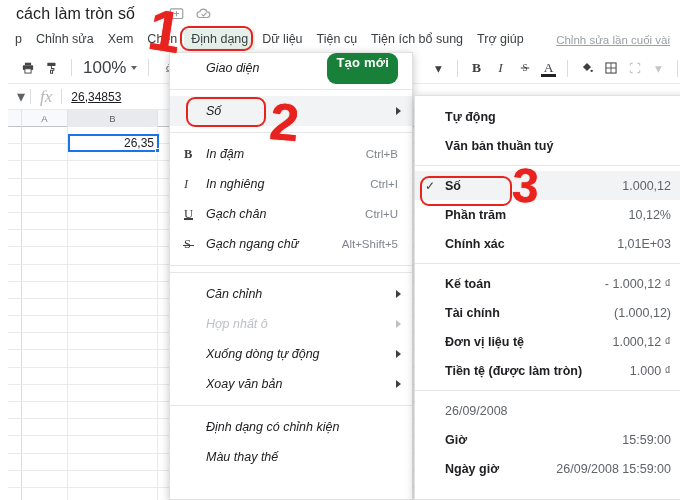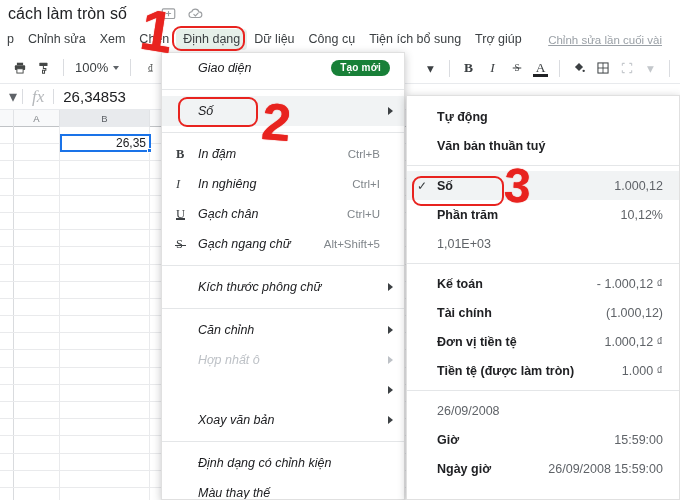--- a/index.html
+++ b/index.html
@@ -6,20 +6,21 @@
   html, body {
     width: 680px; height: 500px;
     font-family: "Liberation Sans", sans-serif;
     background: #ffffff;
     overflow: hidden;
   }
   #app {
     position: relative;
     width: 555px; height: 500px;
     background: #000000;
+    margin-left: 8px;
   }
 
   
   .titlebar {
     position: absolute; left: 0; top: 0; width: 680px; height: 27px;
     background: #ffffff;
     display: flex; align-items: center;
   }
   .doc-title {
     font-size: 16px; color: #202124; padding-left: 8px;
@@ -51,21 +52,21 @@
     border-bottom: 1px solid #e8eaed;
   }
   .tb-left { display: flex; align-items: center; padding-left: 9px; gap: 2px; }
   .tb-btn {
     width: 22px; height: 22px; display: flex; align-items: center;
     justify-content: center; color: #444746; border-radius: 3px;
   }
   .tb-sep { width: 1px; height: 17px; background: #dadce0; margin: 0 6px; }
   .zoom-box {
     display: flex; align-items: center; gap: 5px;
-    font-size: 13px; color: #3c4043; padding: 0 3px;
+    font-size: 17px; color: #3c4043; padding: 0 3px;
   }
   .caret-dn {
     width: 0; height: 0; border-left: 3.5px solid transparent;
     border-right: 3.5px solid transparent; border-top: 4px solid #5f6368;
   }
   .tb-right {
     position: absolute; right: 4px; top: 0; height: 32px;
     display: flex; align-items: center; gap: 1px;
   }
   .fmt-btn {
@@ -87,21 +88,21 @@
     display: flex; align-items: center; background: #fff;
     border-bottom: 1px solid #e8eaed;
   }
   .namebox {
     width: 22px; display: flex; justify-content: flex-end;
     padding-right: 5px; color: #5f6368;
   }
   .fx { font-family: "Liberation Serif", serif; font-style: italic;
         color: #b4b7ba; font-size: 17px; padding: 0 9px; }
   .vsep { width: 1px; height: 15px; background: #dadce0; }
-  .formula-value { font-size: 15px; color: #202124; padding-left: 9px; }
+  .formula-value { font-size: 12px; color: #202124; padding-left: 9px; text-decoration: underline; }
 
   
   .sheet {
     position: absolute; left: 0; top: 110px; width: 680px; height: 390px;
     background: #fff; overflow: hidden;
   }
   .colhead {
     position: absolute; left: 0; top: 0; width: 680px; height: 17px;
     display: flex; background: #f8f9fa; border-bottom: 1px solid #c0c3c6;
   }
@@ -158,32 +159,32 @@
     height: 1.4px; background: #3c4043;
   }
   .mrow .micon.s { position: relative; font-weight: normal; }
   .mrow .micon.s::after {
     content: ""; position: absolute; left: -1px; width: 11px; top: 8px;
     height: 1.4px; background: #3c4043;
   }
   .mlabel { flex: 1; white-space: nowrap; font-style: italic; }
   .mlabel.indent { padding-left: 22px; }
   .mshortcut {
-    font-size: 11.5px; color: #80868b; padding-right: 24px; white-space: nowrap;
+    font-size: 11.5px; color: #80868b; padding-right: 14px; white-space: nowrap;
   }
   .marrow {
     position: absolute; right: 11px; top: 50%; transform: translateY(-50%);
     width: 0; height: 0; border-top: 4px solid transparent;
     border-bottom: 4px solid transparent; border-left: 5px solid #3c4043;
   }
   .marrow.dim { border-left-color: #bdc1c6; }
   .mdiv { height: 1px; background: #e4e6e8; margin: 6px 0; }
   .badge-new {
-    background: #188038; color: #fff; font-size: 10px; border-radius: 9px;
-    padding: 2px 9px 3px; margin-right: 14px; letter-spacing: .2px;
+    background: #188038; color: #fff; font-size: 13px; border-radius: 9px;
+    padding: 2px 9px 14px; margin-right: 14px; letter-spacing: .2px;
     font-weight: bold;
   }
 
   
   .submenu {
     position: absolute; left: 406px; top: 95px; width: 274px; height: 405px;
     background: #ffffff; border: 1px solid #e0e0e0;
     box-shadow: 0 2px 8px rgba(60,64,67,.3); z-index: 21; overflow: hidden;
     padding-top: 6px;
   }
@@ -241,21 +242,21 @@
     </div>
   </div>
 
   <div class="menubar">
     <div class="menu-item">p</div>
     <div class="menu-item">Chỉnh sửa</div>
     <div class="menu-item">Xem</div>
     <div class="menu-item">Chèn</div>
     <div class="menu-item active">Định dạng</div>
     <div class="menu-item">Dữ liệu</div>
-    <div class="menu-item">Công cụ</div>
+    <div class="menu-item">Tiện cụ</div>
     <div class="menu-item">Tiện ích bổ sung</div>
     <div class="menu-item">Trợ giúp</div>
     <div class="menu-edited">Chỉnh sửa lần cuối vài</div>
   </div>
 
   <div class="toolbar">
     <div class="tb-left">
       <div class="tb-btn">
         <svg viewBox="0 0 18 18" width="14" height="14">
             <path d="M5 2.2h8v3.2H5z" fill="#444746"></path>
@@ -524,34 +525,31 @@
         <span class="micon u">U</span>
         <span class="mlabel">Gạch chân</span>
         <span class="mshortcut">Ctrl+U</span>
       </div>
       <div class="mrow">
         <span class="micon s">S</span>
         <span class="mlabel">Gạch ngang chữ</span>
         <span class="mshortcut">Alt+Shift+5</span>
       </div>
       <div class="mdiv"></div>
-      <div class="mrow">
-        <span class="mlabel indent">Kích thước phông chữ</span>
-        <span class="marrow"></span>
-      </div>
       <div class="mdiv"></div>
       <div class="mrow">
         <span class="mlabel indent">Căn chỉnh</span>
         <span class="marrow"></span>
       </div>
       <div class="mrow disabled">
         <span class="mlabel indent">Hợp nhất ô</span>
         <span class="marrow dim"></span>
       </div>
       <div class="mrow">
+        <span class="mlabel indent">Xuống dòng tự động</span>
         <span class="marrow"></span>
       </div>
       <div class="mrow">
         <span class="mlabel indent">Xoay văn bản</span>
         <span class="marrow"></span>
       </div>
       <div class="mdiv"></div>
       <div class="mrow">
         <span class="mlabel indent">Định dạng có chỉnh kiện</span>
       </div>
@@ -577,36 +575,37 @@
         <span class="slabel">Số</span>
         <span class="sexample">1.000,12</span>
       </div>
       <div class="srow">
         <span class="scheck"></span>
         <span class="slabel">Phần trăm</span>
         <span class="sexample">10,12%</span>
       </div>
       <div class="srow">
         <span class="scheck"></span>
+        <span class="slabel">Chính xác</span>
         <span class="sexample">1,01E+03</span>
       </div>
       <div class="sdiv"></div>
       <div class="srow">
         <span class="scheck"></span>
         <span class="slabel">Kế toán</span>
         <span class="sexample">- 1.000,12 ₫</span>
       </div>
       <div class="srow">
         <span class="scheck"></span>
         <span class="slabel">Tài chính</span>
         <span class="sexample">(1.000,12)</span>
       </div>
       <div class="srow">
         <span class="scheck"></span>
-        <span class="slabel">Đơn vị tiền tệ</span>
+        <span class="slabel">Đơn vị liệu tệ</span>
         <span class="sexample">1.000,12 ₫</span>
       </div>
       <div class="srow">
         <span class="scheck"></span>
         <span class="slabel">Tiền tệ (được làm tròn)</span>
         <span class="sexample">1.000 ₫</span>
       </div>
       <div class="sdiv"></div>
       <div class="srow">
         <span class="scheck"></span>

